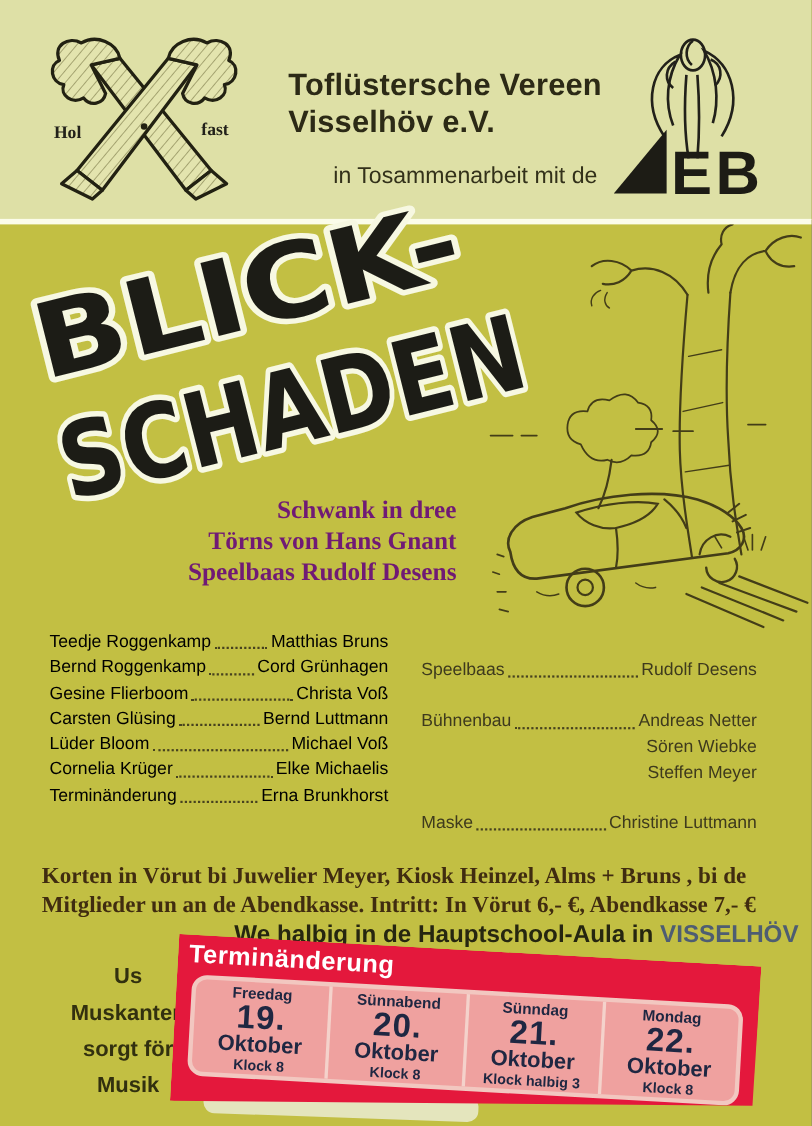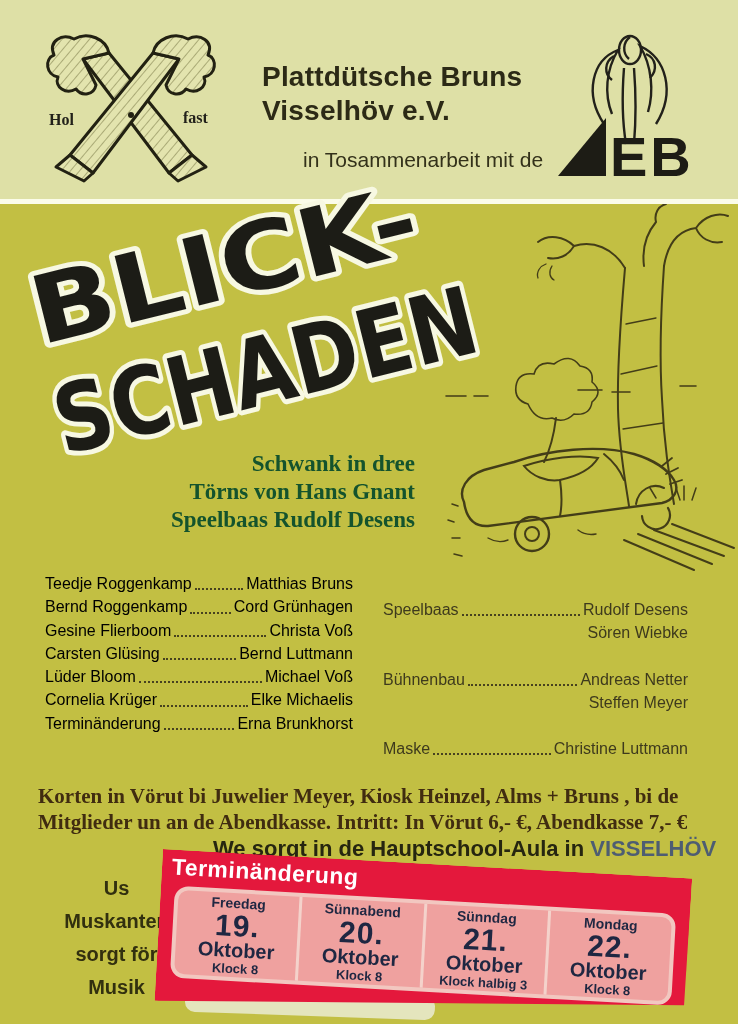--- a/index.html
+++ b/index.html
@@ -22,21 +22,21 @@
   .title-art{position:absolute;left:22px;top:220px;width:490px;height:270px;z-index:3;overflow:visible;}
   .title-art text{font-family:"DejaVu Sans",sans-serif;font-weight:bold;fill:#1c1c16;
                   stroke:#f7f8e2;stroke-width:10;paint-order:stroke;stroke-linejoin:round;font-size:94px;}
 
   
   .crash-sketch{position:absolute;left:428px;top:204px;width:310px;height:380px;z-index:2;}
 
   
   .subtitle-block{position:absolute;left:95px;top:450px;width:320px;text-align:right;
                   font-family:"Liberation Serif",serif;font-weight:bold;font-size:23px;
-                  line-height:28px;color:#14532d;z-index:3;}
+                  line-height:28px;color:#701a75;z-index:3;}
 
   
   .cast-list{position:absolute;left:45px;top:572px;width:308px;color:#000000;font-size:16px;}
   .crew-list{position:absolute;left:383px;top:598px;width:305px;color:#3e3a1d;font-size:16px;}
   .cast-row,.crew-row{display:flex;align-items:flex-end;line-height:23.3px;white-space:nowrap;}
   .cast-row .dots,.crew-row .dots{flex:1;border-bottom:2px dotted #47421f;margin:0 3px 5px 3px;min-width:6px;}
   .crew-row[data-variant="gap"]{margin-top:23px;}
   .crew-row[data-variant="norole"] .dots{border-bottom:none;}
 
   
@@ -93,21 +93,21 @@
         <polygon points="44,128 67,146 58,154 30,140" fill="url(#wd)"></polygon>
         <path d="M83,26 C80,12 62,4 48,12 C36,6 22,14 28,28 C18,32 20,48 32,50 C28,60 40,68 50,62 C56,70 68,68 70,58 L57,32 Z" fill="url(#wd)"></path>
         <path d="M127,26 C130,12 148,4 162,12 C174,6 188,14 182,28 C192,32 190,48 178,50 C182,60 170,68 160,62 C154,70 142,68 140,58 L153,32 Z" fill="url(#wd)"></path>
       </g>
       <circle cx="105" cy="88" r="3" fill="#222112"></circle>
       <text x="23" y="98" font-size="16" fill="#22211a" data-interactable="false">Hol</text>
       <text x="157" y="96" font-size="16" fill="#22211a" data-interactable="false">fast</text>
     </svg>
 
     <div class="org-name" data-interactable="false">
-      <div data-interactable="false">Plattdütsche Bruns</div>
+      <div data-interactable="false">Toflüstersche Vereen</div>
       <div data-interactable="false">Visselhöv e.V.</div>
     </div>
 
     <div class="coop-note" data-interactable="false">in Tosammenarbeit mit de</div>
 
     <svg class="leb-logo" viewBox="0 0 156 162" data-interactable="false">
       <g stroke="#22211a" stroke-width="2.4" fill="none">
         <ellipse cx="78" cy="26" rx="11" ry="14"></ellipse>
         <path d="M78,13 c-7,5 -8,16 -1,22"></path>
         <path d="M52,100 C32,70 40,36 66,26 C54,46 52,70 60,90"></path>
@@ -212,52 +212,52 @@
     </div>
 
   <div class="crew-list" data-interactable="false">
 
       <div class="crew-row" data-interactable="false" data-variant="first">
         <span data-interactable="false">Speelbaas</span>
         <span class="dots" data-interactable="false"></span>
         <span data-interactable="false">Rudolf Desens</span>
       </div>
 
+      <div class="crew-row" data-interactable="false" data-variant="gap">
+        <span data-interactable="false">Bühnenbau</span>
+        <span class="dots" data-interactable="false"></span>
+        <span data-interactable="false">Andreas Netter</span>
+      </div>
+
       <div class="crew-row" data-interactable="false" data-variant="norole">
         <span data-interactable="false"></span>
         <span class="dots" data-interactable="false"></span>
         <span data-interactable="false">Sören Wiebke</span>
       </div>
 
-      <div class="crew-row" data-interactable="false" data-variant="gap">
-        <span data-interactable="false">Bühnenbau</span>
-        <span class="dots" data-interactable="false"></span>
-        <span data-interactable="false">Andreas Netter</span>
-      </div>
-
       <div class="crew-row" data-interactable="false" data-variant="norole">
         <span data-interactable="false"></span>
         <span class="dots" data-interactable="false"></span>
         <span data-interactable="false">Steffen Meyer</span>
       </div>
 
       <div class="crew-row" data-interactable="false" data-variant="gap">
         <span data-interactable="false">Maske</span>
         <span class="dots" data-interactable="false"></span>
         <span data-interactable="false">Christine Luttmann</span>
       </div>
     </div>
 
   <div class="ticket-info" data-interactable="false">
 
   <div data-interactable="false">Korten in Vörut bi Juwelier Meyer, Kiosk Heinzel, Alms + Bruns , bi de</div>
       <div data-interactable="false">Mitglieder un an de Abendkasse. Intritt: In Vörut 6,- €, Abendkasse 7,- €</div>
     </div>
 
-  <div class="venue-line" data-interactable="false"><span data-interactable="false">We sorgt in de Hauptschool-Aula in </span><span class="venue-highlight" data-interactable="false">VISSELHÖV</span></div>
+  <div class="venue-line" data-interactable="false"><span data-interactable="false">We halbig in de Hauptschool-Aula in </span><span class="venue-highlight" data-interactable="false">VISSELHÖV</span></div>
 
   <div class="music-note" data-interactable="false">
 
   <div data-interactable="false">Us</div>
       <div data-interactable="false">Muskanten</div>
       <div data-interactable="false">sorgt för</div>
       <div data-interactable="false">Musik</div>
     </div>
 
   <div class="sticker-shadow" data-interactable="false"></div>

